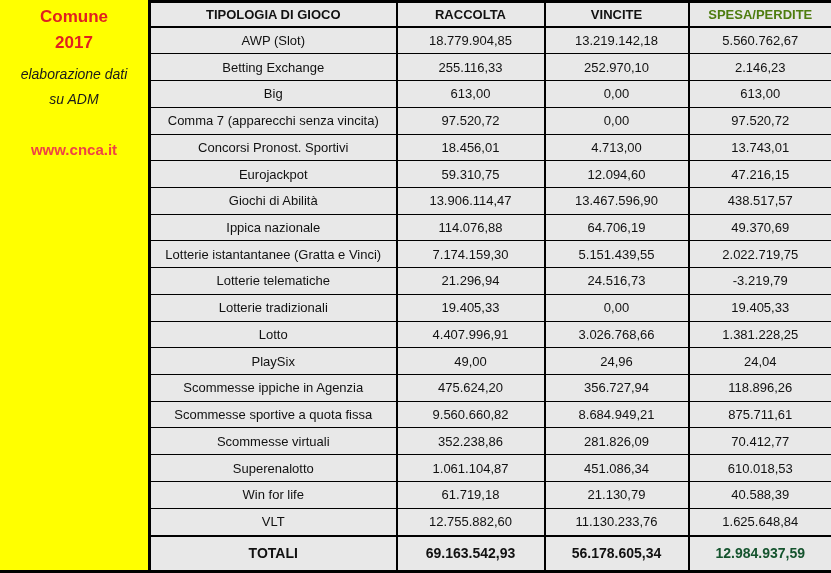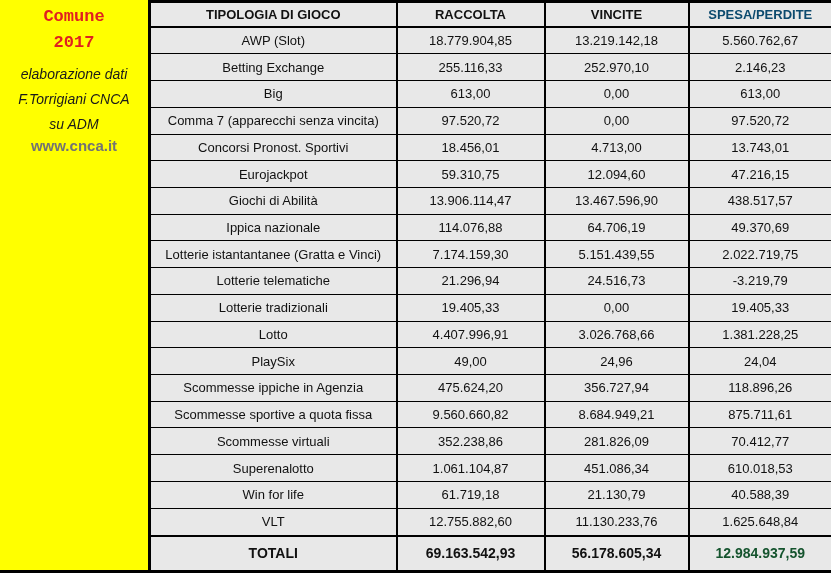--- a/index.html
+++ b/index.html
@@ -24,33 +24,33 @@
     text-align: center;
     padding-top: 4px;
     border-bottom: 3px solid #000;
     flex: 0 0 148px;
   }
   .sidebar .title-line {
     font-size: 17px;
     font-weight: bold;
     line-height: 26px;
     color: #e02020;
-    font-family: Liberation Mono, monospace;
   }
   .sidebar .sub-line {
     font-size: 14px;
     font-style: italic;
     line-height: 25px;
     color: #1a1a1a;
   }
   .sidebar .sub-line.first { margin-top: 6px; }
   .sidebar .website {
+    margin-top: 29px;
     font-size: 15px;
     font-weight: bold;
-    color: #737373;
+    color: #ef4444;
   }
 
   
   table.gioco {
     width: 683px;
     height: 573px;
     border-collapse: collapse;
     table-layout: fixed;
     border: 3px solid #000;
     background: #e8e8e8;
@@ -73,39 +73,38 @@
     background: #e8e8e8;
     white-space: nowrap;
     overflow: hidden;
   }
   table.gioco thead th {
     height: 25px;
     font-weight: bold;
     border-bottom-width: 2px;
     font-size: 13px;
   }
-  table.gioco thead th.spesa-header { color: #0c4a6e; }
+  table.gioco thead th.spesa-header { color: #4d7c0f; }
   table.gioco tfoot td {
     height: 36px;
     font-weight: bold;
     font-size: 14px;
     border-top-width: 2px;
   }
   table.gioco tfoot td.spesa-total { color: #14532d; }
 </style>
 </head>
 <body>
 
 <div class="page">
 
   <aside class="sidebar">
     <div class="title-line">Comune</div>
     <div class="title-line">2017</div>
     <div class="sub-line first">elaborazione dati</div>
-    <div class="sub-line">F.Torrigiani CNCA</div>
     <div class="sub-line">su ADM</div>
     <div class="website">www.cnca.it</div>
   </aside>
 
   <table class="gioco">
     <colgroup>
       <col class="c-tipologia">
       <col class="c-raccolta">
       <col class="c-vincite">
       <col class="c-spesa">

